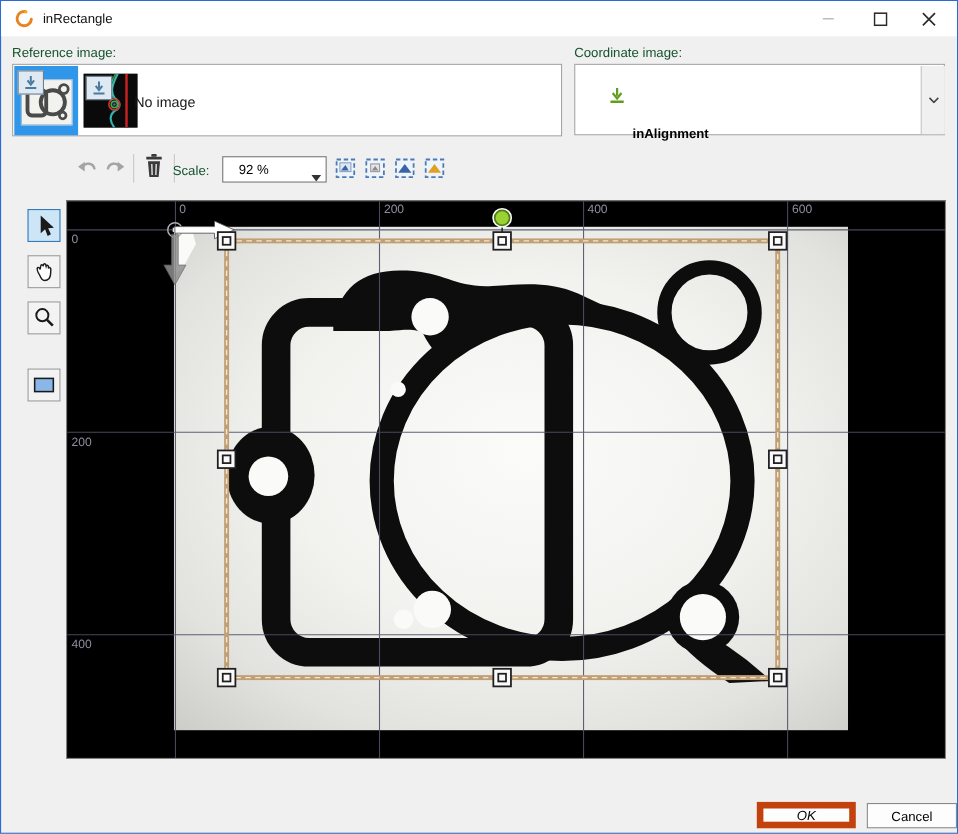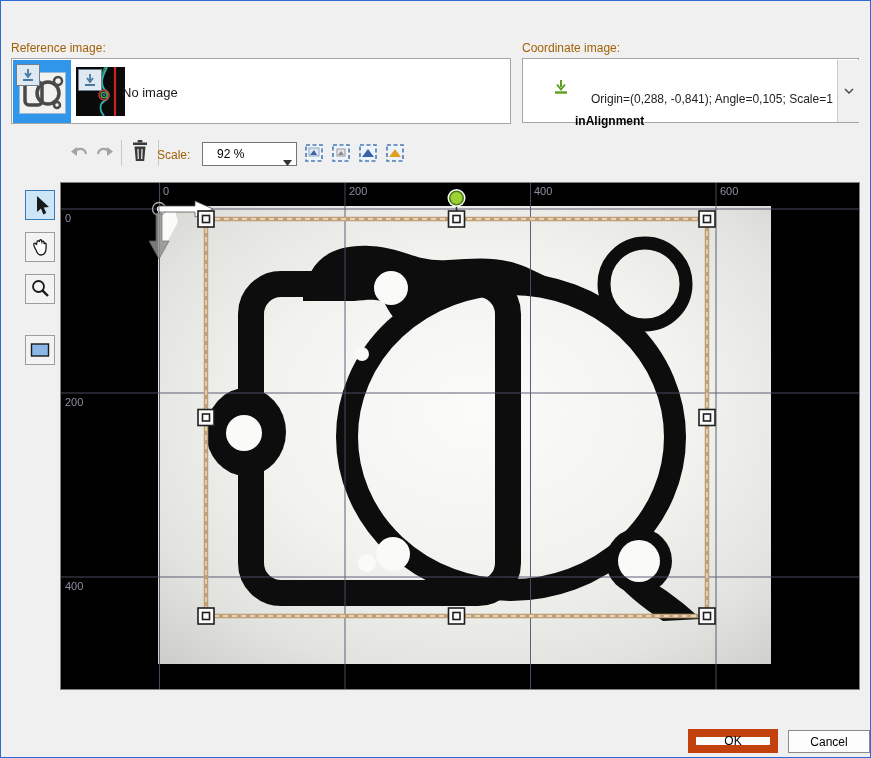--- a/index.html
+++ b/index.html
@@ -1,18 +1,18 @@
 <!DOCTYPE html>
 <html><head>
 <meta charset="utf-8">
 <style>
   html,body{margin:0;padding:0;background:#444;font-family:"Liberation Sans",sans-serif;}
   #win{position:relative;width:871px;height:758px;background:#f0f0f0;border:1px solid #2b6cd4;box-sizing:border-box;overflow:hidden;}
   .abs{position:absolute;}
-  .lbl{font-size:12px;color:#a16207;white-space:nowrap;}
+  .lbl{font-size:12px;color:#14532d;white-space:nowrap;}
   #titlebar{left:0;top:0;width:869px;height:32px;background:#fff;}
   .titletext{left:38px;top:9px;font-size:12px;color:#111;}
   .capbtn{width:30px;height:22px;top:5px;display:flex;align-items:center;justify-content:center;}
   .groupbox{background:#fff;border:1px solid #a5a5a5;box-sizing:border-box;}
   #thumb1{left:1px;top:1px;width:58px;height:63px;background:#2f96ea;}
   #thumb1photo{left:6px;top:12px;width:47px;height:42px;background:#efefec;border:1px solid #9ab8d8;box-sizing:border-box;}
   .badge{width:24px;height:22px;background:#dfe9f2;border:1px solid #6f7f8f;box-sizing:border-box;display:flex;align-items:center;justify-content:center;}
   #thumb2{left:64px;top:8px;width:49px;height:49px;background:#0a0a0a;}
   .noimg{font-size:13px;color:#1a1a1a;}
   .toolbtn{width:30px;height:30px;background:#f3f3f3;border:1px solid #9d9d9d;box-sizing:border-box;display:flex;align-items:center;justify-content:center;}
@@ -21,27 +21,51 @@
   .sep{width:1px;height:26px;background:#c8c8c8;}
   #scalecombo{width:95px;height:24px;background:#fff;border:1px solid #767676;box-sizing:border-box;}
   #scaleval{left:14px;top:4px;font-size:12px;color:#000;}
   #canvas{left:59px;top:181px;width:800px;height:508px;border:1px solid #808080;background:#000;box-sizing:border-box;}
   .rlbl{font-size:11px;color:#8f8fa3;}
   #coordbox{left:521px;top:57px;width:337px;height:65px;}
   #coordname{font-size:12px;font-weight:bold;color:#000;}
   #coorddet{font-size:12px;color:#222;}
   #ddstrip{left:314px;top:1px;width:21px;height:62px;background:#f0f0f0;border-left:1px solid #c8c8c8;display:flex;align-items:center;justify-content:center;}
   .pushbtn{background:#fdfdfd;border:1px solid #8a8a8a;box-sizing:border-box;font-size:12px;color:#000;display:flex;align-items:center;justify-content:center;}
-  .pushbtn.def{border:8px solid #c2410c;}
+  .pushbtn.def{border:6px solid #c2410c;font-style:italic;}
 </style>
 </head>
 <body>
 
 <div id="win">
 
+  <div id="titlebar" class="abs">
+    <span class="abs" style="left:12px;top:7px;width:18px;height:18px;">
+      <svg width="18" height="18" viewBox="0 0 18 18">
+        <path d="M10,2.5 A6.5,6.5 0 1 0 15.5,9.5" fill="none" stroke="#e8831f" stroke-width="2.6" stroke-linecap="round"></path>
+        <circle cx="10.5" cy="2.8" r="1.5" fill="#f5a623"></circle>
+      </svg>
+    </span>
+    <span class="abs titletext">inRectangle</span>
+    <div class="abs capbtn" style="left:737px;">
+      <svg width="12" height="12" viewBox="0 0 12 12">
+          <line x1="1" y1="6" x2="11" y2="6" stroke="#bdbdbd" stroke-width="1.5"></line>
+        </svg>
+    </div>
+    <div class="abs capbtn" style="left:784px;">
+      <svg width="13" height="13" viewBox="0 0 13 13">
+          <rect x="1" y="1" width="11" height="11" fill="none" stroke="#2a2a2a" stroke-width="1.4"></rect>
+        </svg>
+    </div>
+    <div class="abs capbtn" style="left:828px;">
+      <svg width="13" height="13" viewBox="0 0 13 13">
+          <path d="M1,1 L12,12 M12,1 L1,12" stroke="#2a2a2a" stroke-width="1.5"></path>
+        </svg>
+    </div>
+  </div>
 
   <span class="abs lbl" style="left:10px;top:40px;">Reference image:</span>
   <div class="abs groupbox" style="left:10px;top:57px;width:500px;height:66px;">
     <div id="thumb1" class="abs">
       <div id="thumb1photo" class="abs">
         <svg width="45" height="40" viewBox="0 0 45 40">
           <rect width="45" height="40" fill="#f2f2ef"></rect>
           <rect x="5" y="9" width="17" height="23" rx="4" fill="none" stroke="#4a4a4a" stroke-width="3.5"></rect>
           <circle cx="28" cy="20" r="11" fill="none" stroke="#4a4a4a" stroke-width="3.5"></circle>
           <circle cx="38" cy="8" r="4" fill="none" stroke="#4a4a4a" stroke-width="2.5"></circle>
@@ -77,21 +101,20 @@
 
   <span class="abs lbl" style="left:521px;top:40px;">Coordinate image:</span>
   <div id="coordbox" class="abs groupbox">
     <span class="abs" style="left:30px;top:20px;width:16px;height:16px;">
       <svg width="16" height="16" viewBox="0 0 16 16">
         <path d="M8,1 L8,8 M4,5.5 L8,10.5 L12,5.5" fill="none" stroke="#5f9e1f" stroke-width="2"></path>
         <line x1="2" y1="13.5" x2="14" y2="13.5" stroke="#5f9e1f" stroke-width="2.4"></line>
       </svg>
     </span>
     <span class="abs" id="coordname" style="left:52px;top:17px;margin-top:38px;">inAlignment</span>
-    <span class="abs" id="coorddet" style="left:68px;top:33px;">Origin=(0,288, -0,841); Angle=0,105; Scale=1</span>
     <div id="ddstrip" class="abs">
       <svg width="10" height="6" viewBox="0 0 10 6">
           <path d="M1,1 L5,5 L9,1" fill="none" stroke="#444" stroke-width="1.4"></path>
         </svg>
     </div>
   </div>
 
   <div class="abs tbbtn" style="left:66px;top:140px;">
     <svg width="20" height="18" viewBox="0 0 20 18">
       <path d="M6,8 C9,3 16,4 17,10" fill="none" stroke="#a4a4a4" stroke-width="2.2"></path>

